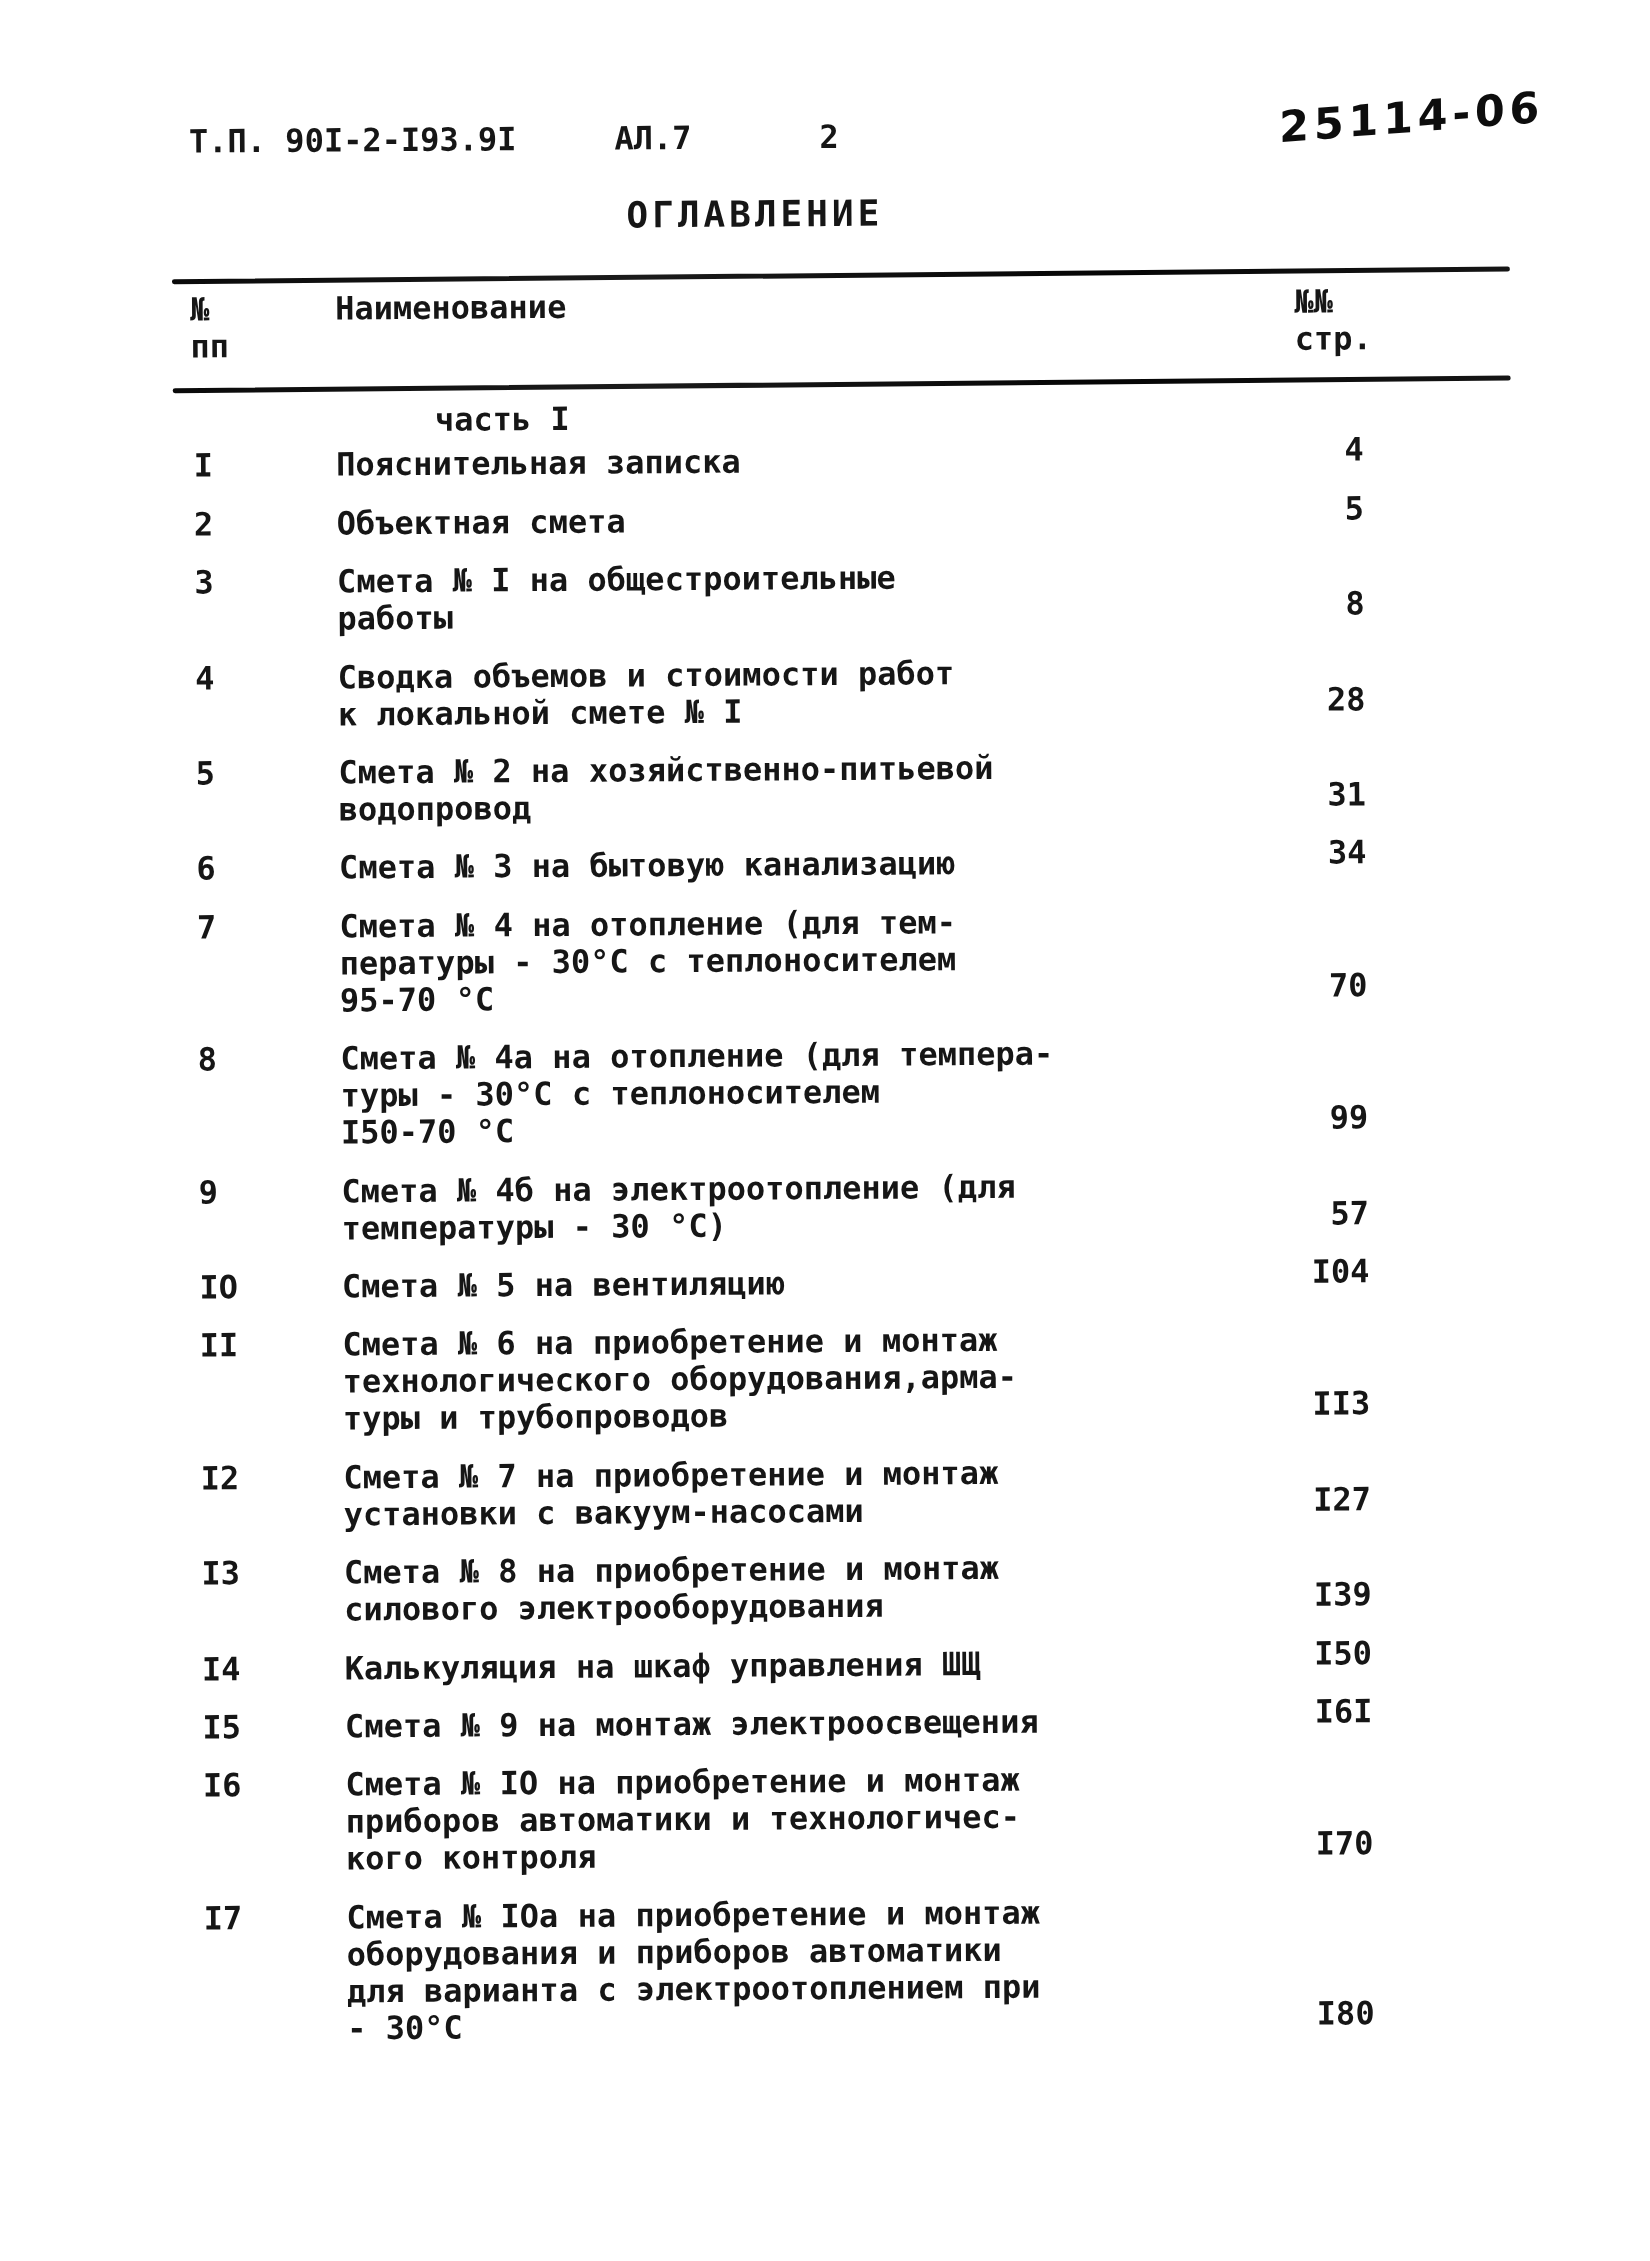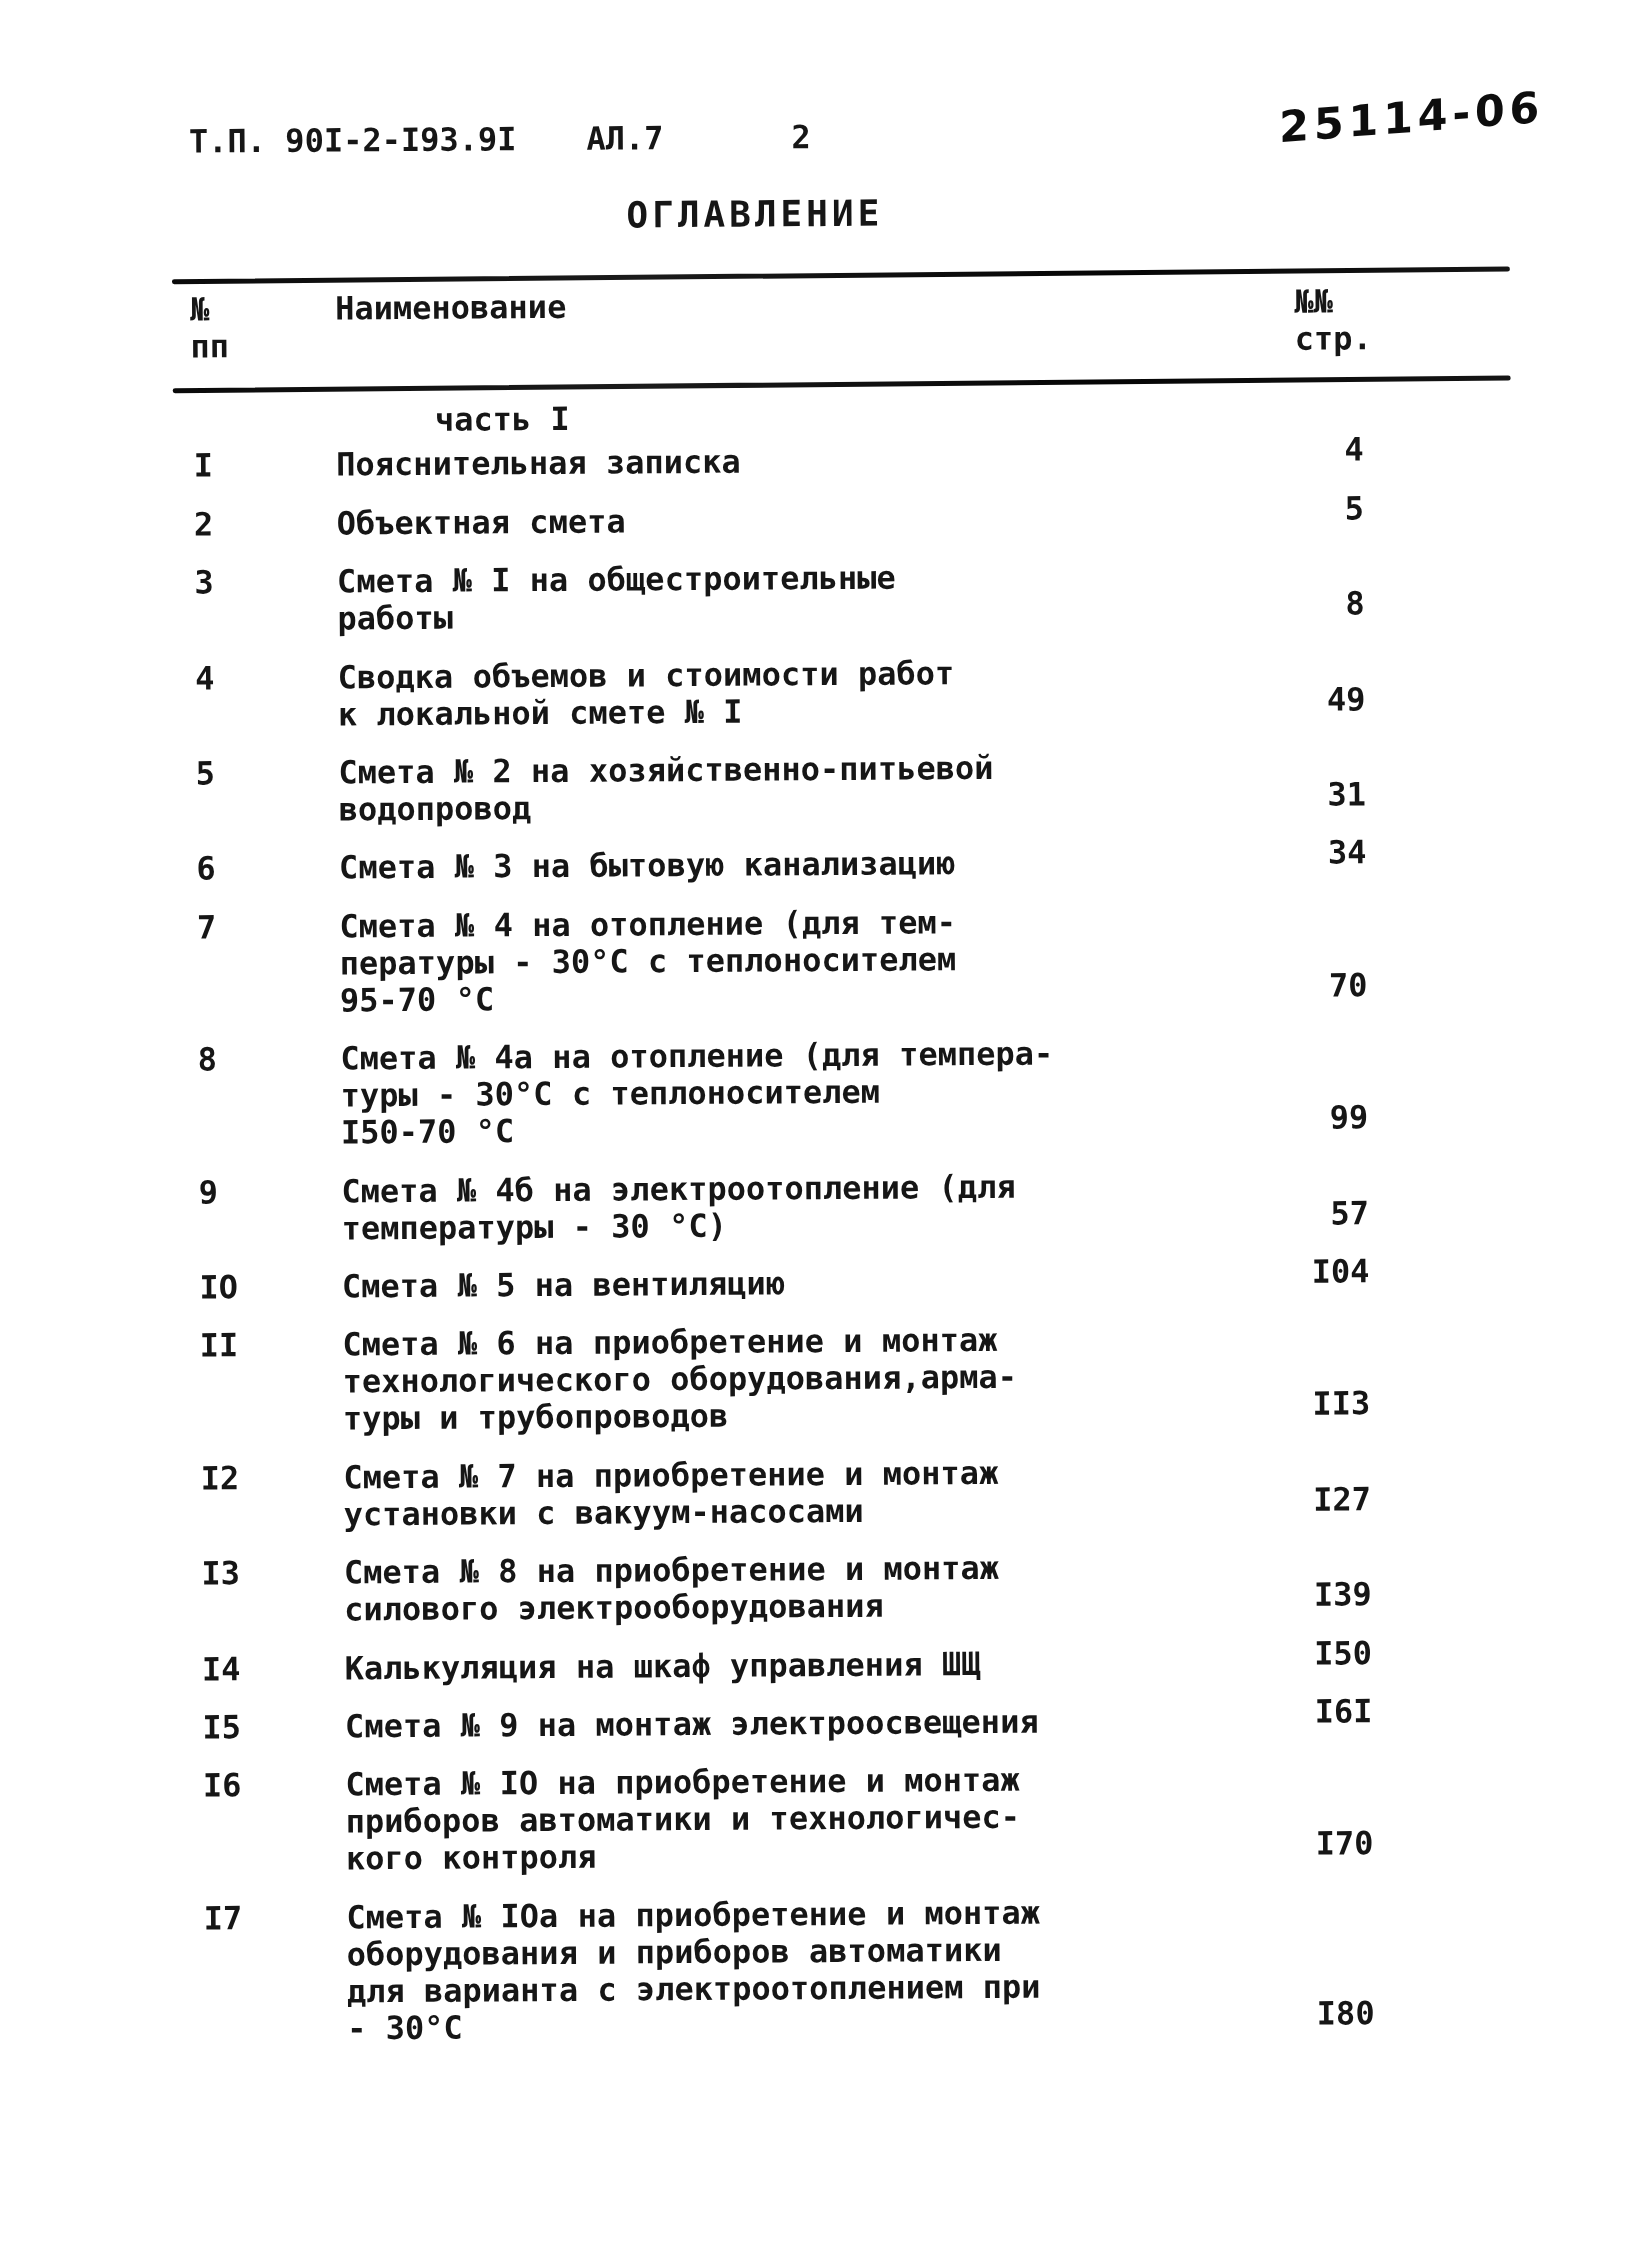--- a/index.html
+++ b/index.html
@@ -13,21 +13,21 @@
     font-family:"DejaVu Sans Mono", "Liberation Mono", monospace;
     font-weight:700;
     font-size:32px;
     line-height:37px;
     border-radius:24px;
   }
   .tilt { padding-top:119px; transform:rotate(-0.4deg); transform-origin:50% 0; }
 
   
   .doc-header { display:flex; align-items:flex-start; margin:0 106px 0 188px; }
-  .album { margin-left:70px; }
+  .album { margin-left:98px; }
   .sheet-num { margin-left:128px; }
   .handwritten {
     margin-left:auto; margin-top:-16px;
     font-family:"DejaVu Sans", "Liberation Sans", sans-serif;
     font-size:43px; font-weight:700; letter-spacing:4.8px;
     transform:rotate(-4deg) skewX(-4deg);
     color:#0d0d0d;
   }
 
   .title {
@@ -108,21 +108,21 @@
     <div class="cell-num">3</div>
     <div class="cell-name">Смета № I на общестроительные
 работы</div>
     <div class="cell-page">8</div>
   </div>
 
   <div class="grid-cols row">
     <div class="cell-num">4</div>
     <div class="cell-name">Сводка объемов и стоимости работ
 к локальной смете № I</div>
-    <div class="cell-page">49</div>
+    <div class="cell-page">28</div>
   </div>
 
   <div class="grid-cols row">
     <div class="cell-num">5</div>
     <div class="cell-name">Смета № 2 на хозяйственно-питьевой
 водопровод</div>
     <div class="cell-page">31</div>
   </div>
 
   <div class="grid-cols row">

